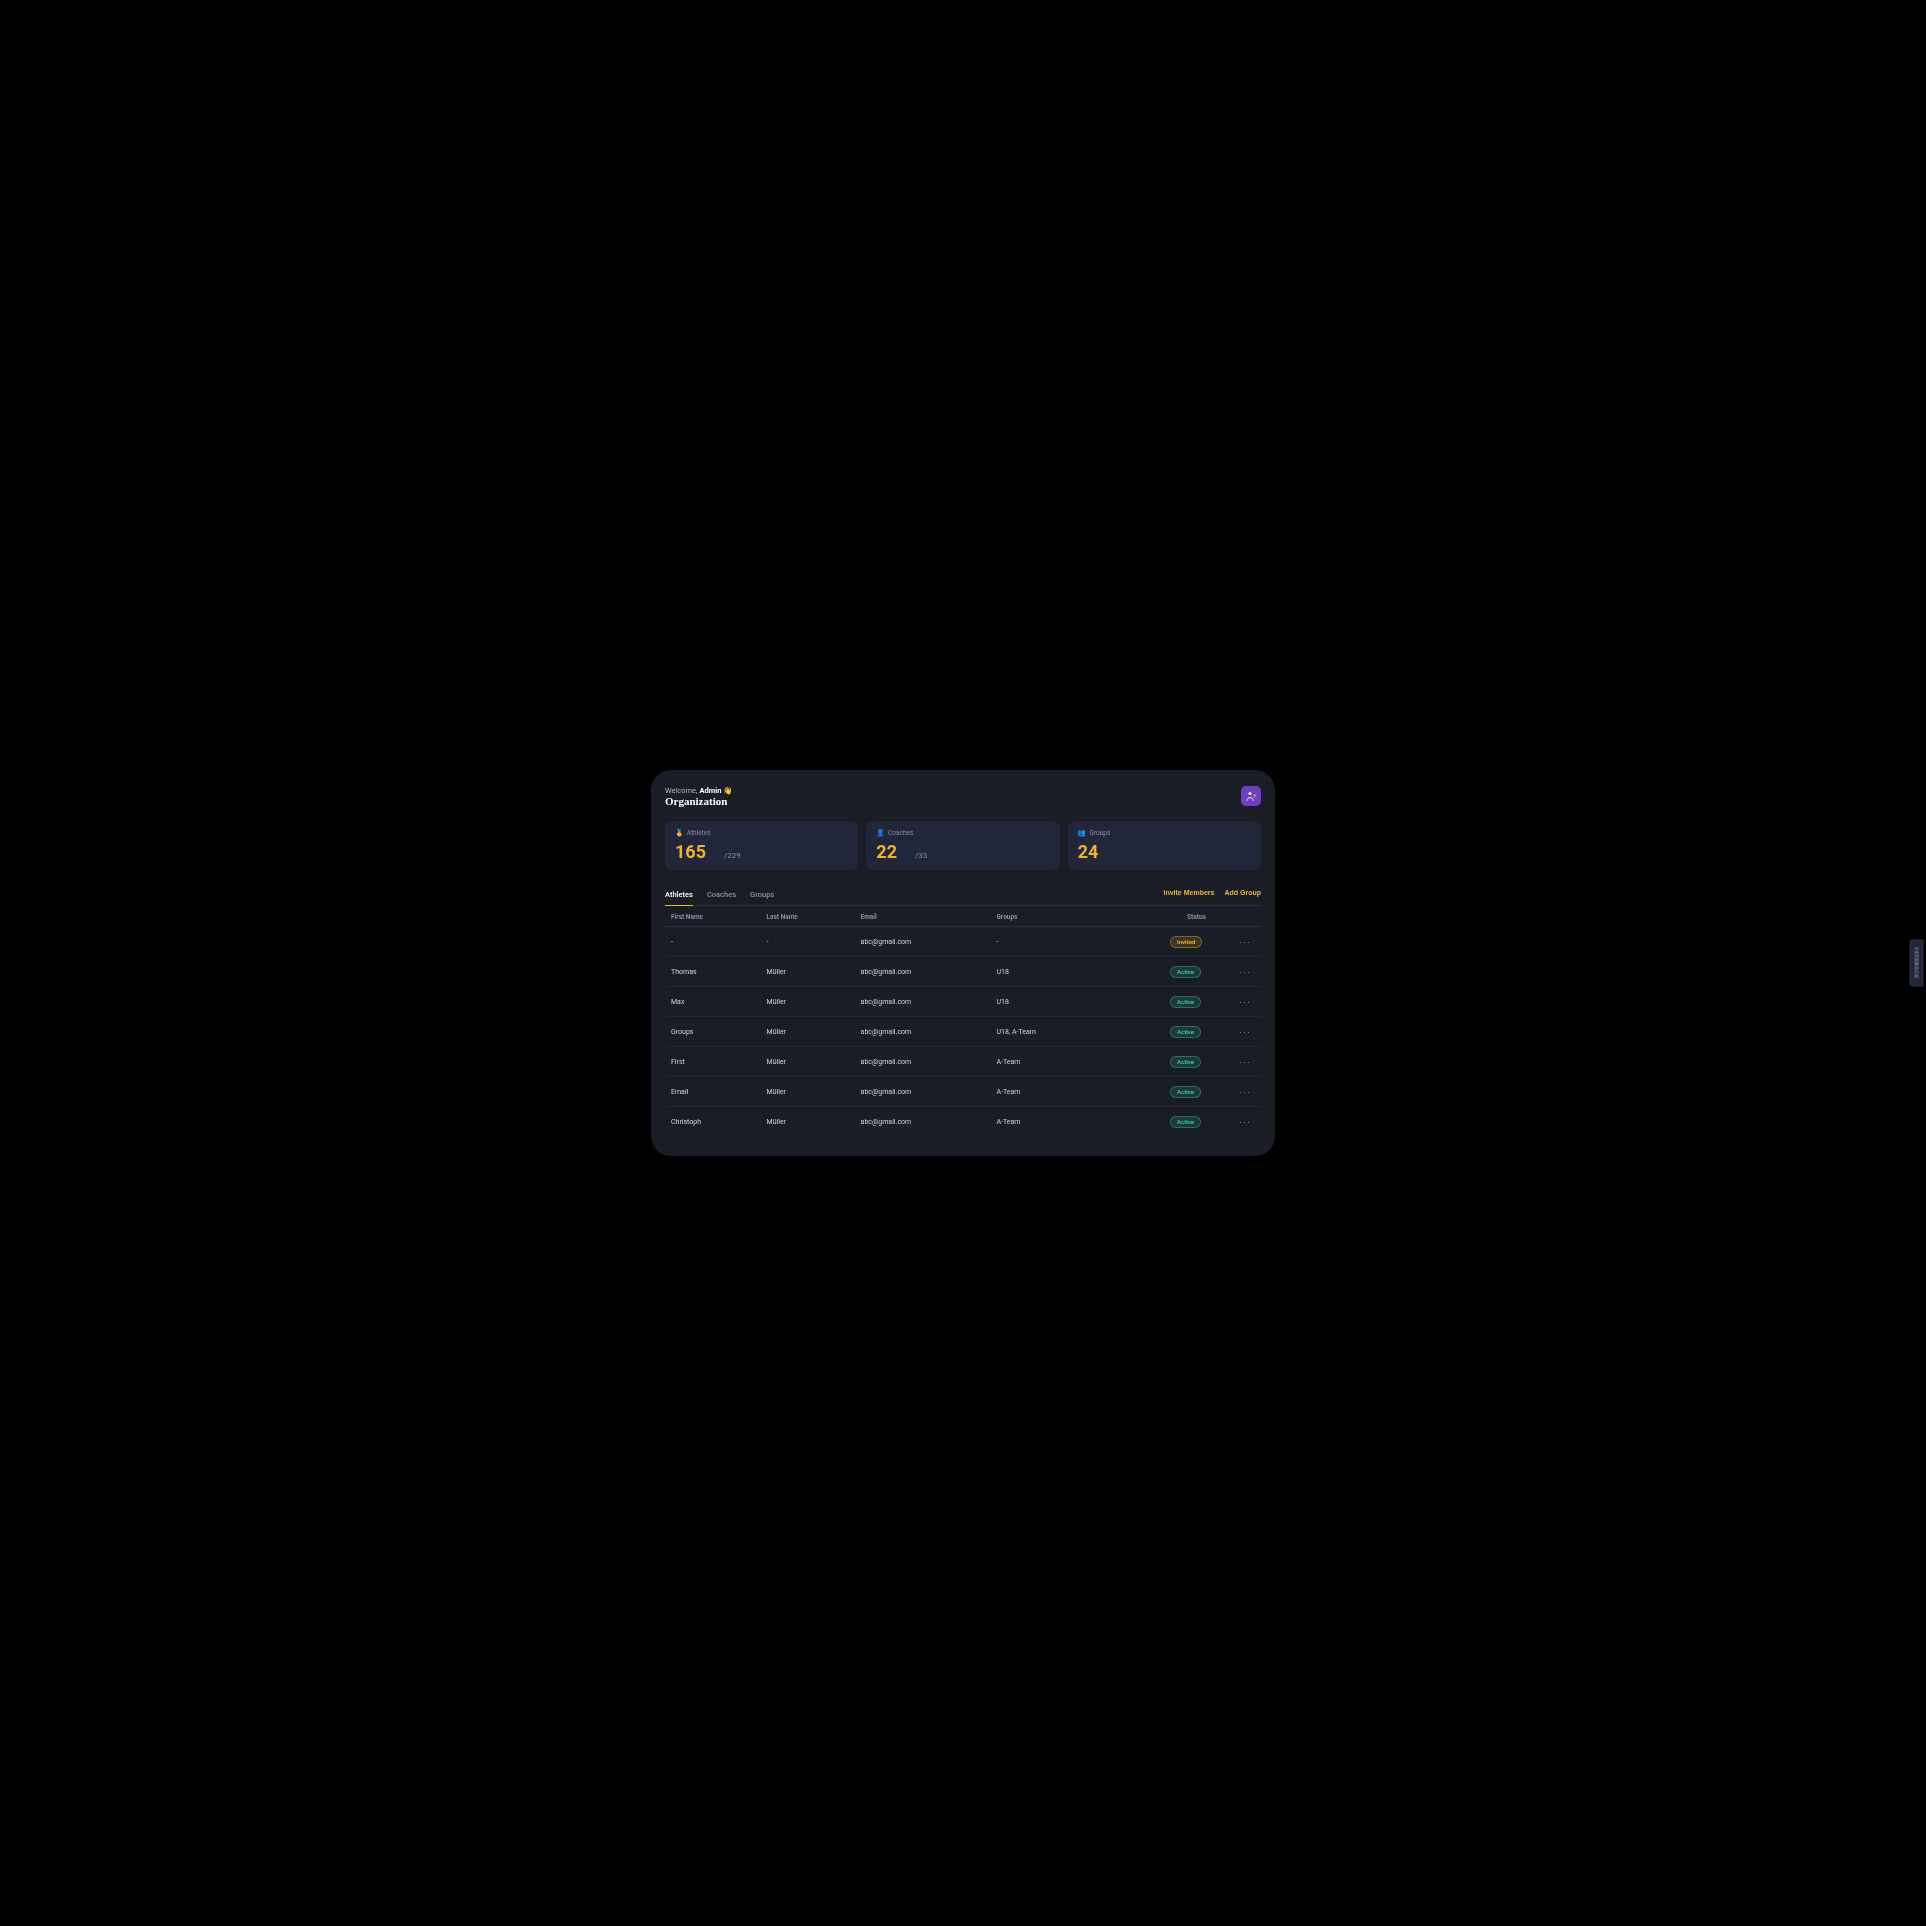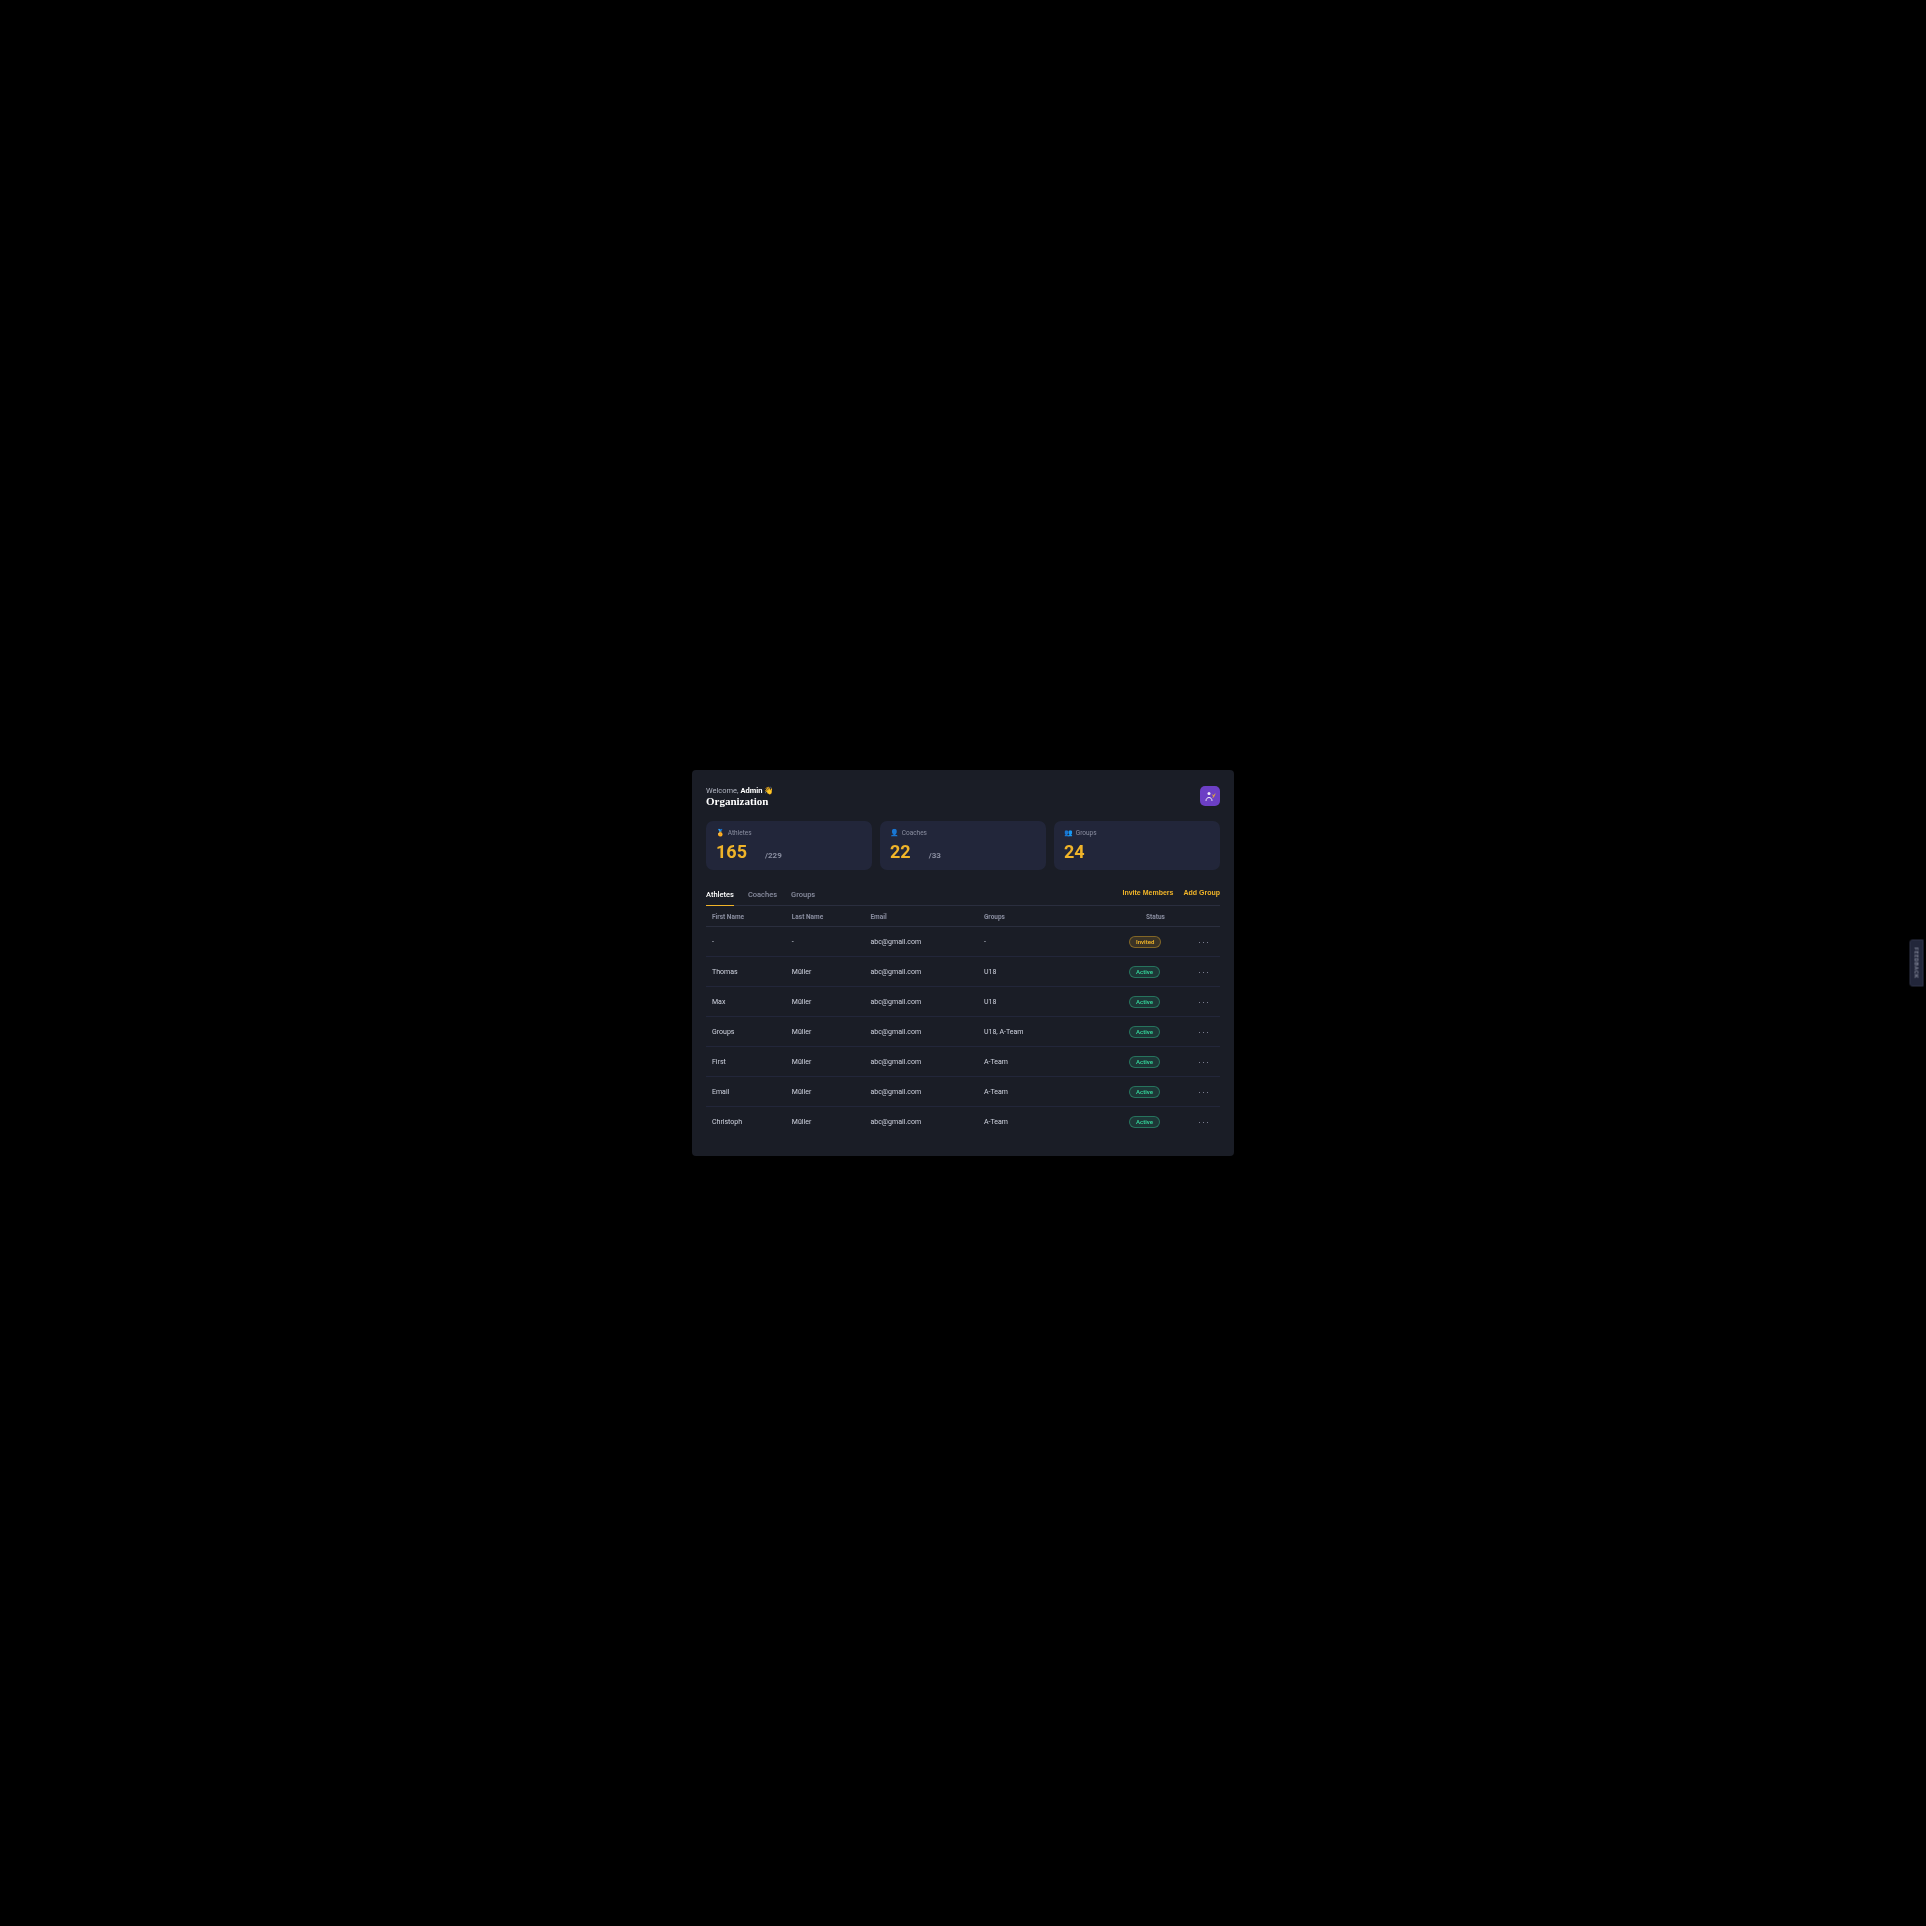--- a/index.html
+++ b/index.html
@@ -6,22 +6,22 @@
     body {
       background: #000;
       display: flex;
       align-items: center;
       justify-content: center;
       min-height: 100vh;
       font-family: -apple-system, BlinkMacSystemFont, 'Segoe UI', Roboto, sans-serif;
     }
     .app-container {
       background: #1a1d26;
-      border-radius: 4px;
-      width: 542px;
+      border-radius: 20px;
+      width: 624px;
       min-height: 341px;
       padding: 16px 14px 20px 14px;
       position: relative;
       box-shadow: 0 4px 30px rgba(0,0,0,0.6);
     }
     .header-row {
       display: flex;
       justify-content: space-between;
       align-items: flex-start;
       margin-bottom: 4px;
@@ -77,21 +77,21 @@
       font-size: 18px;
       font-weight: 700;
       color: #f0b429;
       display: flex;
       align-items: baseline;
       gap: 18px;
     }
     .stat-card-value .sub {
       font-size: 8px;
       color: #8a8ea0;
-      font-weight: 700;
+      font-weight: 400;
     }
     .tabs-row {
       display: flex;
       align-items: center;
       justify-content: space-between;
       border-bottom: 0.5px solid #2a2e3e;
       margin-bottom: 0;
     }
     .tabs-left {
       display: flex;

